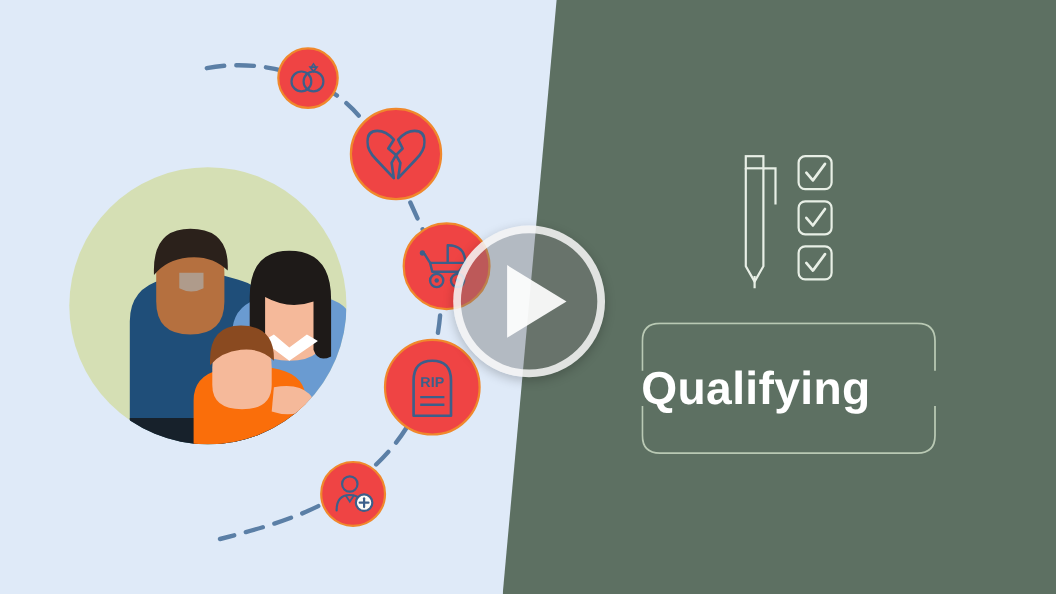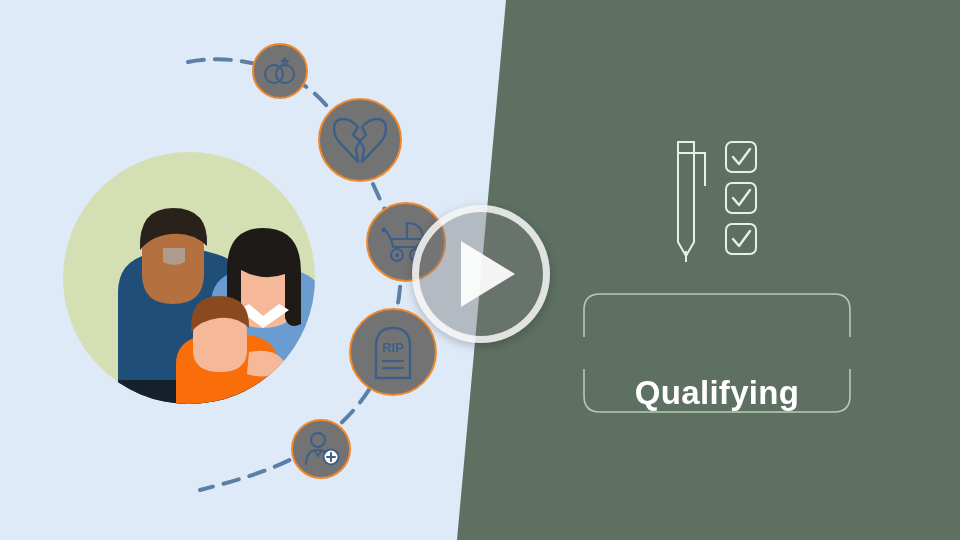--- a/index.html
+++ b/index.html
@@ -45,21 +45,21 @@
   
   .path-layer {
     position: absolute;
     inset: 0;
   }
 
   
   .node {
     position: absolute;
     border-radius: 50%;
-    background: #737373;
+    background: #ef4444;
     border: 2px solid #f0882c;
     box-sizing: border-box;
     display: flex;
     align-items: center;
     justify-content: center;
   }
   .node svg { display: block; }
 
   .node-rings    { left: 252px; top: 43px;  width: 56px;  height: 56px; }
   .node-heart    { left: 318px; top: 98px;  width: 84px;  height: 84px; }
@@ -110,25 +110,25 @@
     height: 120px;
   }
   .title-frame {
     position: absolute;
     inset: 0;
   }
   .title-text {
     position: absolute;
     inset: 0;
     display: flex;
-    flex-direction: column;
+    flex-direction: row;
     align-items: center;
-    justify-content: flex-end;
+    justify-content: space-between;
     color: #ffffff;
-    font-size: 33px;
+    font-size: 42px;
     font-weight: bold;
     letter-spacing: 0.3px;
     line-height: 1.25;
     text-align: center;
   }
   .title-line { display: block; white-space: nowrap; }
 </style>
 </head>
 <body>
 

